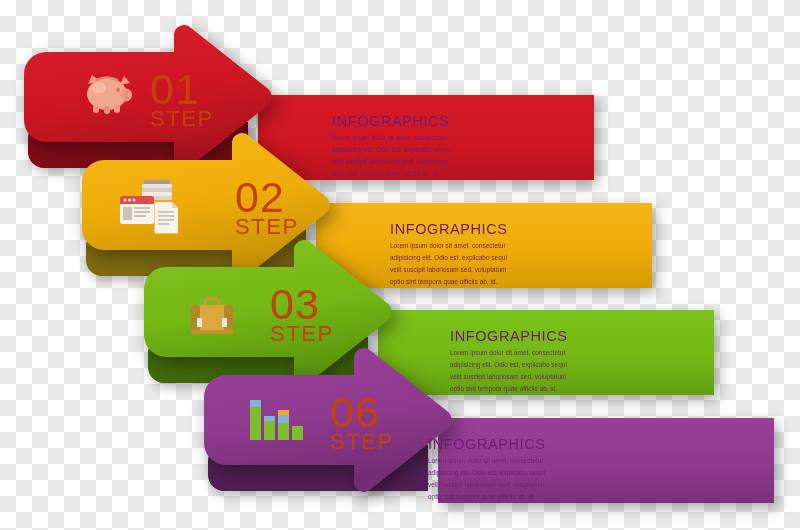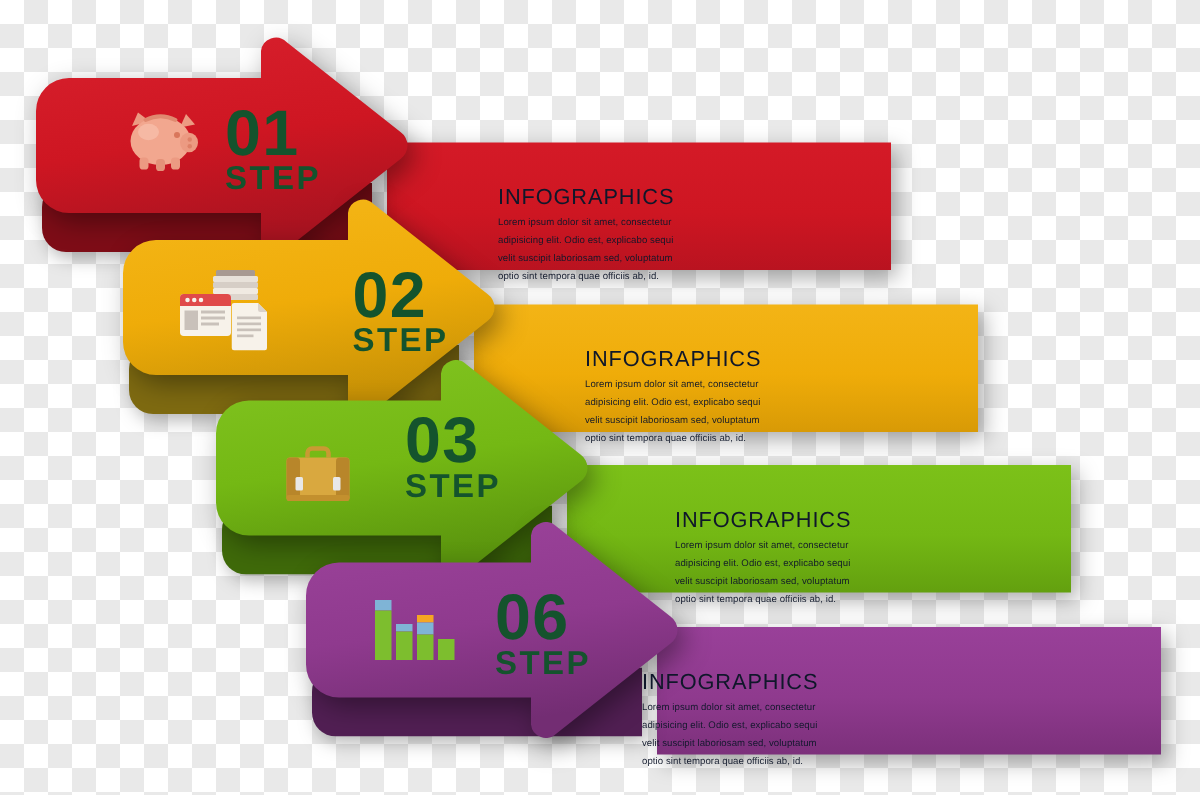--- a/index.html
+++ b/index.html
@@ -21,28 +21,28 @@
   .banner-fill{width:100%;height:100%;}
 
   
   .arrow{position:absolute;filter:drop-shadow(5px 6px 9px rgba(0,0,0,.38));}
   .arrow svg{display:block;overflow:visible;}
 
   
   .fold{position:absolute;filter:drop-shadow(3px 4px 6px rgba(0,0,0,.30));}
 
   .num{
-    position:absolute;color:#14532d;font-weight:700;
+    position:absolute;color:#c2410c;font-weight:400;
     font-family:"Liberation Sans", sans-serif;
     letter-spacing:1px;line-height:1;
   }
   .num .digits{font-size:43px;display:block;}
   .num .stepword{font-size:22px;display:block;text-align:left;letter-spacing:1.6px;margin-top:-3px;}
 
-  .txt{position:absolute;color:#0f172a;margin-top:11px;}
+  .txt{position:absolute;color:#701a75;}
   .txt .head{font-size:14.5px;letter-spacing:.6px;font-weight:400;margin:0 0 3px 0;}
   .txt .body{font-size:6.4px;line-height:1.85;margin:0;max-width:150px;letter-spacing:.05px;opacity:.96;}
 
   .icon{position:absolute;}
   .icon svg{display:block;}
 </style>
 </head>
 <body>
 
 <div id="stage">
@@ -191,21 +191,21 @@
         <path d="M17 9 V6 A3 3 0 0 1 20 3 H28 A3 3 0 0 1 31 6 V9" stroke="#C99A33" stroke-width="3" fill="none"></path>
         <rect x="3" y="9" width="42" height="29" rx="2.5" fill="#D9A83F"></rect>
         <rect x="3" y="9" width="9" height="29" rx="2.5" fill="#B8862A"></rect>
         <rect x="36" y="9" width="9" height="29" rx="2.5" fill="#B8862A"></rect>
         <rect x="9" y="22" width="5" height="9" rx="1" fill="#E8E8E8"></rect>
         <rect x="34" y="22" width="5" height="9" rx="1" fill="#E8E8E8"></rect>
         <rect x="3" y="34" width="42" height="4" rx="1.5" fill="#C3902E"></rect>
       </svg>
     </div>
 
-    <div class="num" style="left:270px;top:273px;">
+    <div class="num" style="left:270px;top:283px;">
       <span class="digits">03</span>
       <span class="stepword">STEP</span>
     </div>
 
     <div class="txt" style="left:450px;top:328px;">
       <p class="head">INFOGRAPHICS</p>
       <p class="body">Lorem ipsum dolor sit amet, consectetur adipisicing elit. Odio est, explicabo sequi velit suscipit laboriosam sed, voluptatum optio sint tempora quae officiis ab, id.</p>
     </div>
   </div>
 

